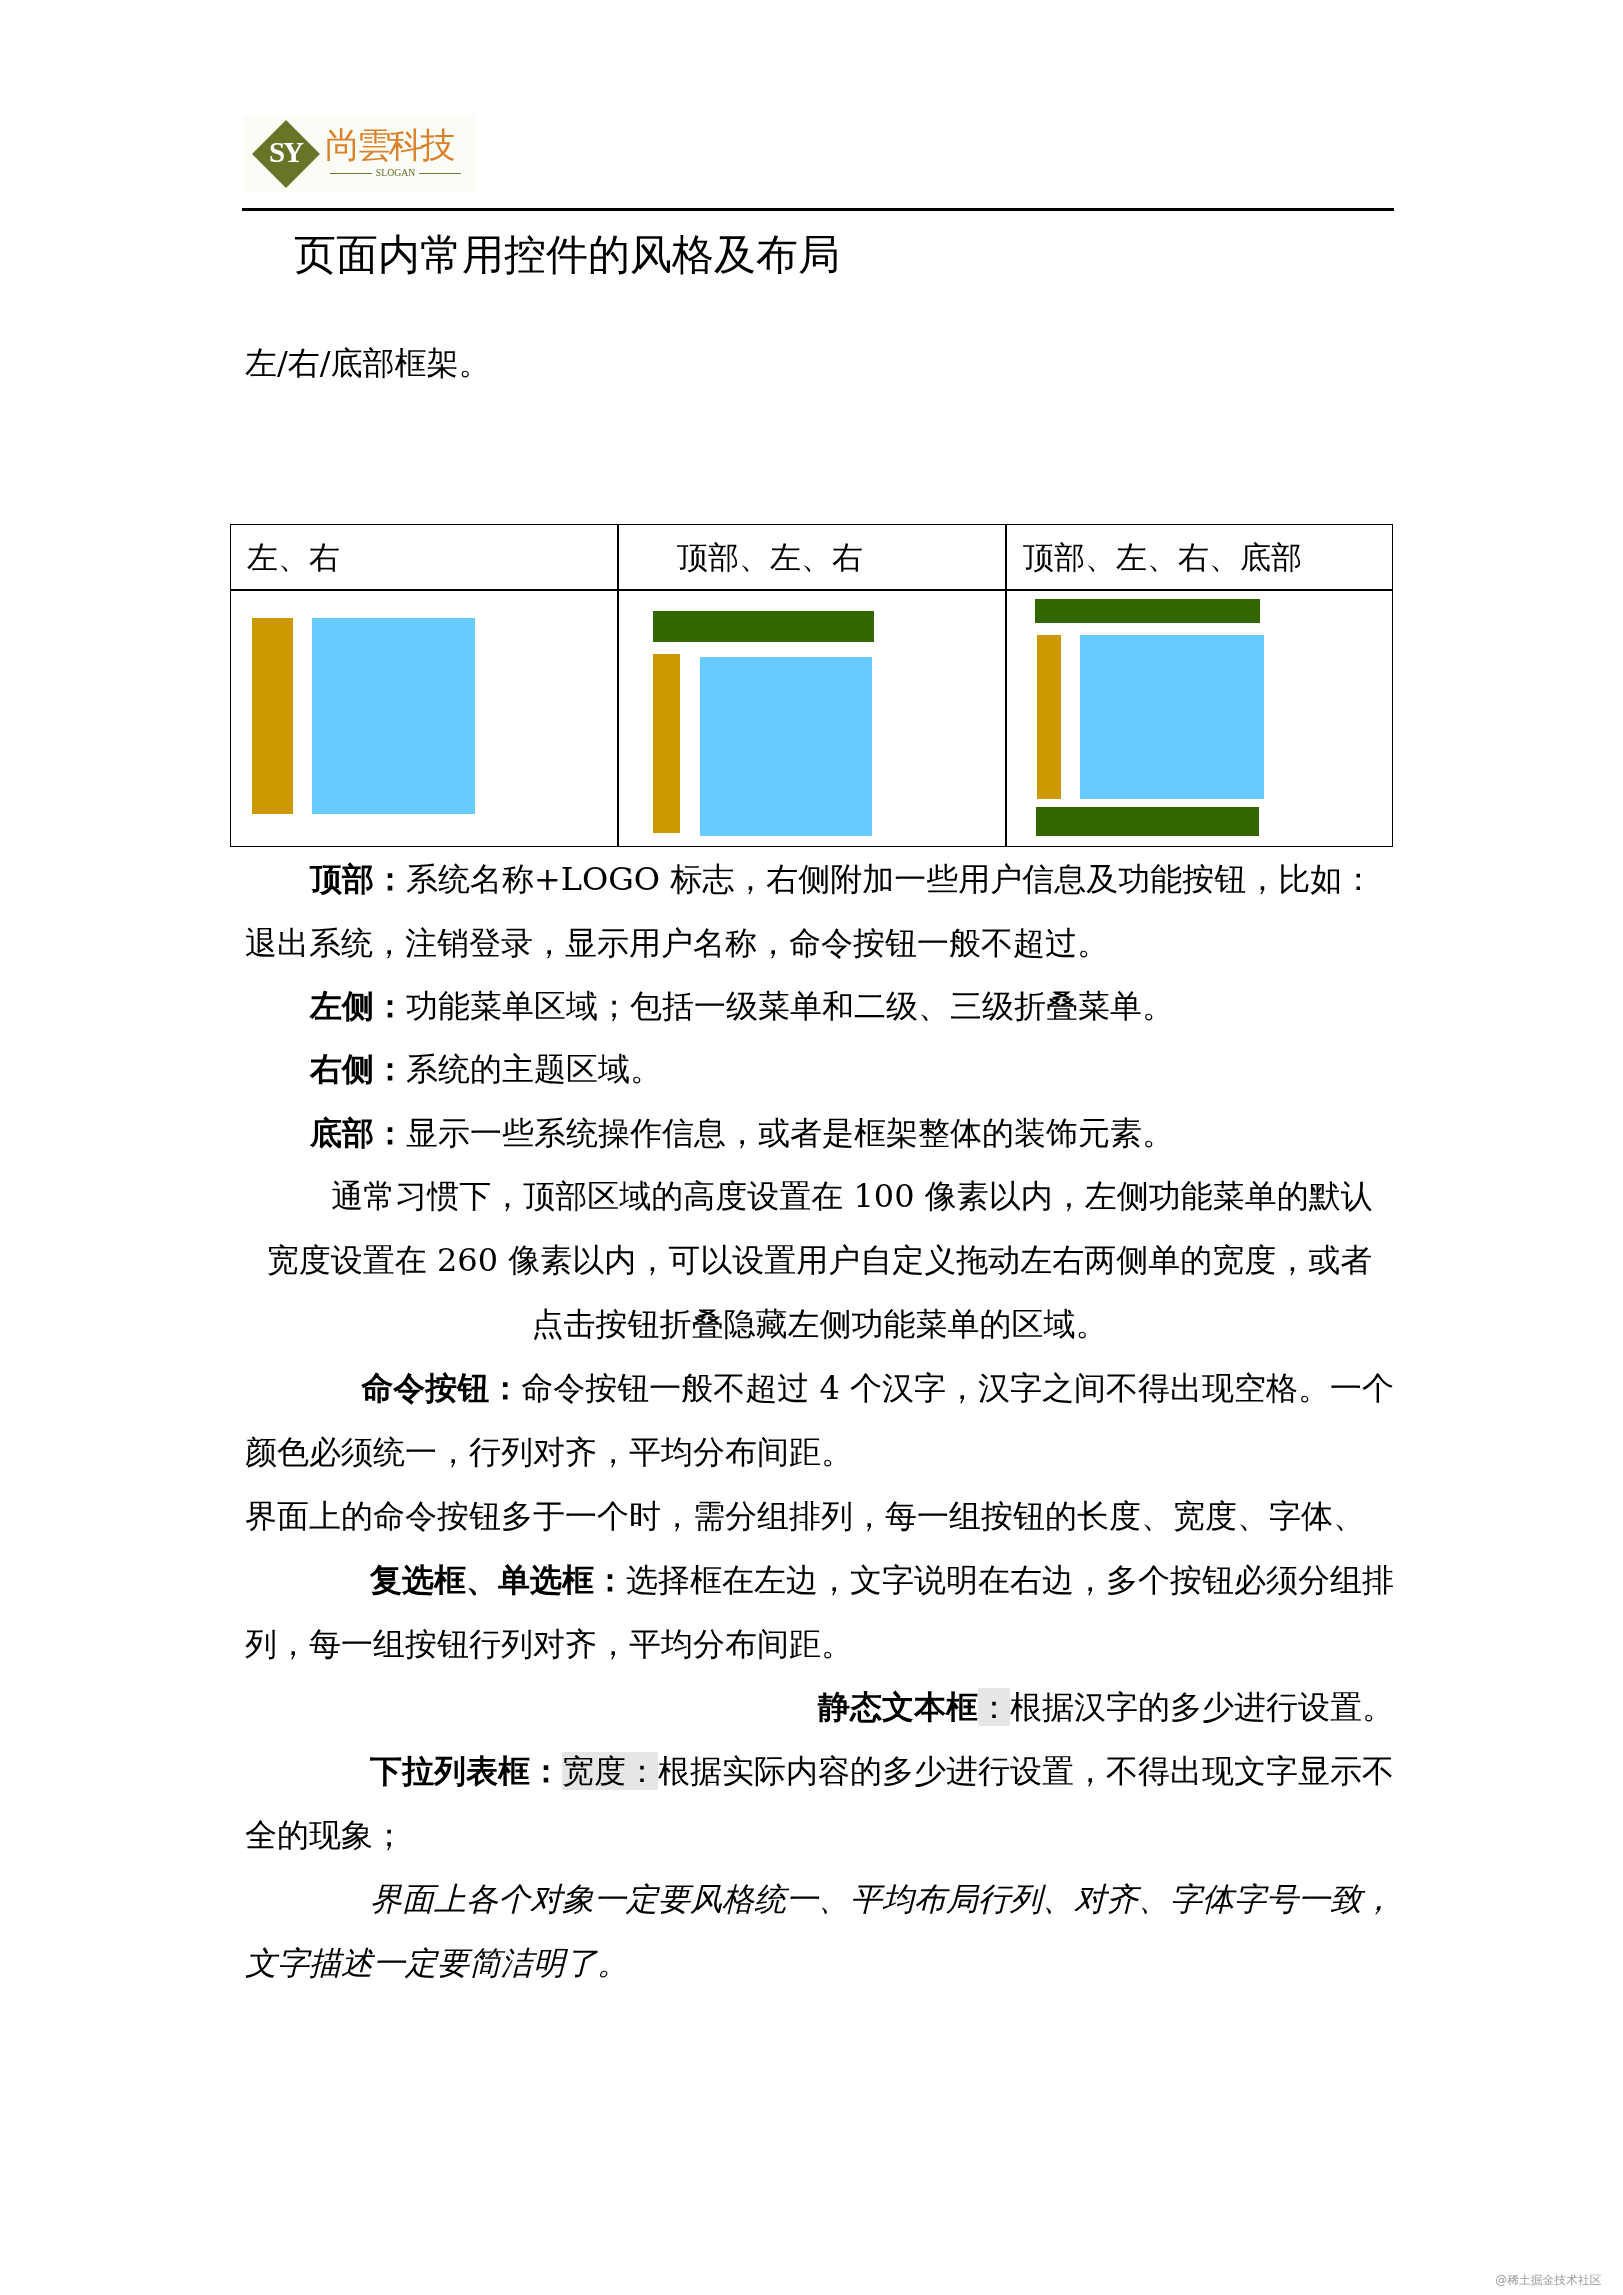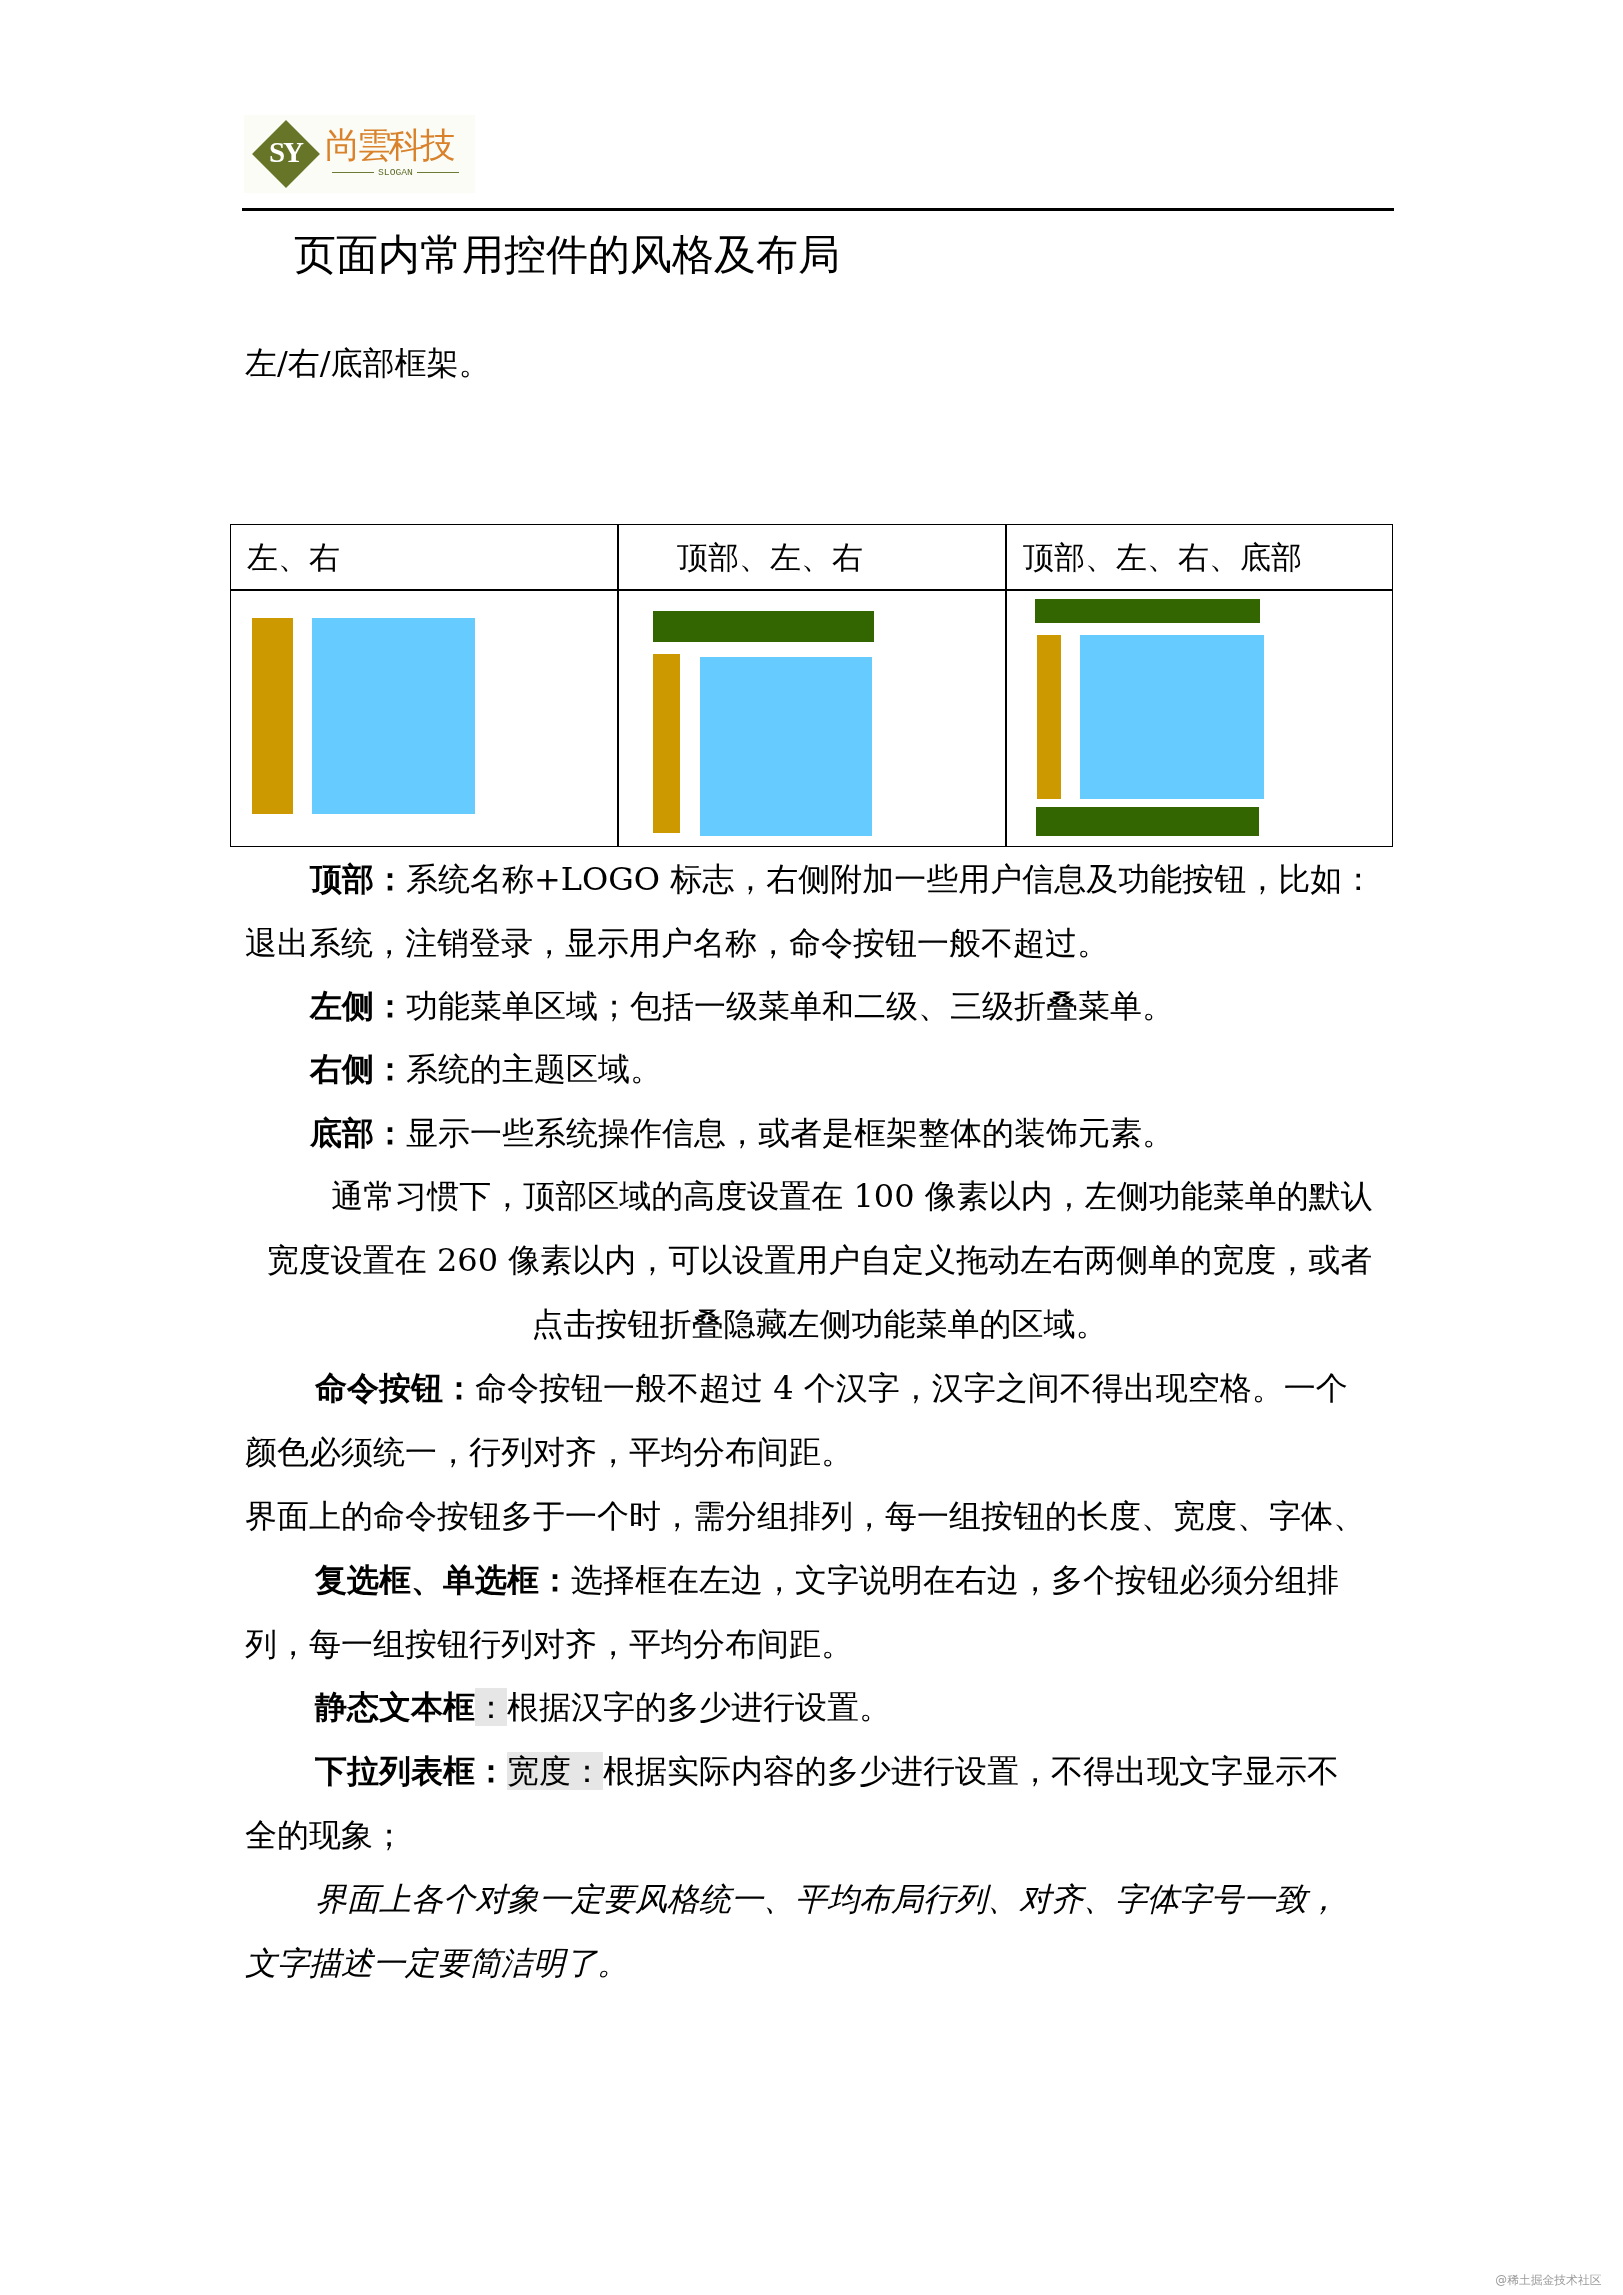--- a/index.html
+++ b/index.html
@@ -9,29 +9,29 @@
   
   .logo { left: 244px; top: 115px; width: 231px; height: 78px; background: #fbfcf6; }
   .logo-diamond { position: absolute; left: 8.6px; top: 5.9px; width: 48px; height: 48px;
                   background: #667528; transform: rotate(45deg); transform-origin: center;
                   left: 17.7px; top: 15px; }
   .logo-sy { position: absolute; left: 8px; top: 16px; width: 67px; text-align: center;
              font-family: "Liberation Serif", serif; font-size: 29px; color: #fff; letter-spacing: -2.1px; line-height: 43px; font-weight: bold; }
   .logo-name { position: absolute; left: 81px; top: 8.6px; font-size: 35px; color: #d9822b;
                font-family: "DejaVu Serif", serif; font-weight: normal; letter-spacing: -3.2px; line-height: 43px; }
   .logo-slogan { position: absolute; left: 81px; top: 52px; width: 141px; text-align: center;
-                 font-family: Liberation Mono, monospace; font-size: 9.7px; color: #5e6b2a; line-height: 11.8px; }
+                 font-family: Liberation Serif, serif; font-size: 9.7px; color: #5e6b2a; line-height: 11.8px; }
   .logo-slogan::before, .logo-slogan::after { content: ""; display: inline-block; width: 42px; height: 1.1px;
                  background: #6b7a35; vertical-align: middle; margin: 0 4.3px; }
   .rule { left: 242px; top: 208px; width: 1152px; height: 3.2px; background: #000; }
   .title { left: 294px; top: 228px; font-size: 42px; line-height: 54px; white-space: nowrap; }
   .para { left: 245px; width: 1149px; font-size: 32px; line-height: 64px; }
   .para p { margin: 0; white-space: nowrap; }
   .indent { padding-left: 65px; }
-  .indent2 { padding-left: 70px; }
+  .indent2 { padding-left: 70px; text-align: right; }
   b { font-weight: bold; }
   .hl { background: #e6e6e6; }
   
   .layout-table { left: 230px; top: 524px; width: 1163px; height: 323px; border: 1.6px solid #000; box-sizing: border-box; }
   .col-divider { position: absolute; top: 0; width: 1.6px; height: 100%; background: #000; }
   .head-divider { position: absolute; left: 0; top: 64px; width: 100%; height: 1.6px; background: #000; }
   .th { position: absolute; top: 10.7px; font-size: 31px; line-height: 43px; white-space: nowrap; }
   .blk { position: absolute; }
   .c-side { background: #cc9900; }
   .c-main { background: #66ccff; }

